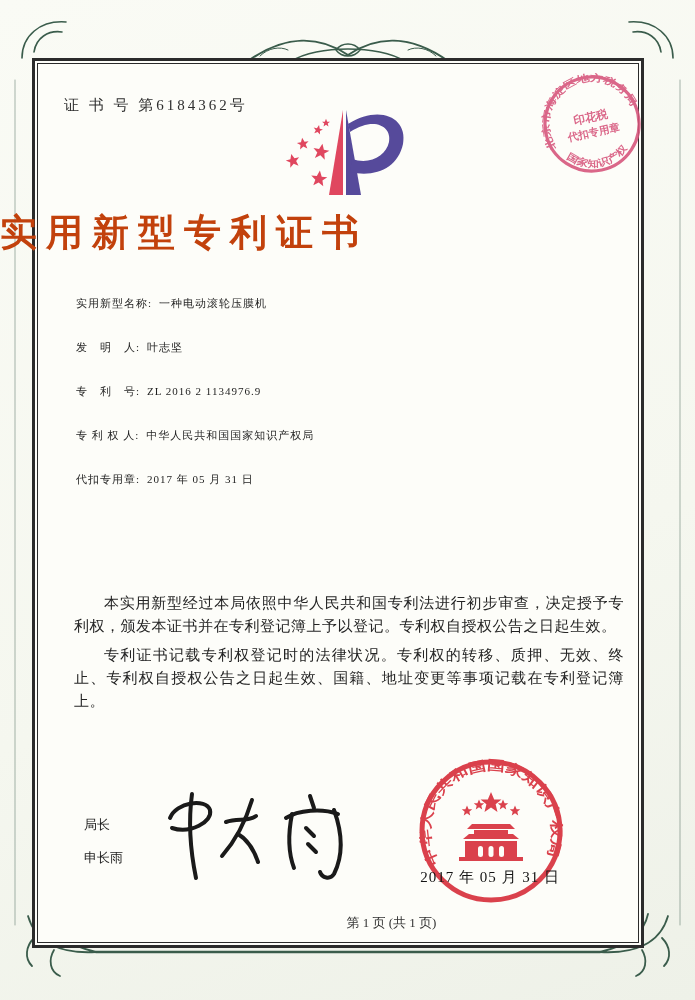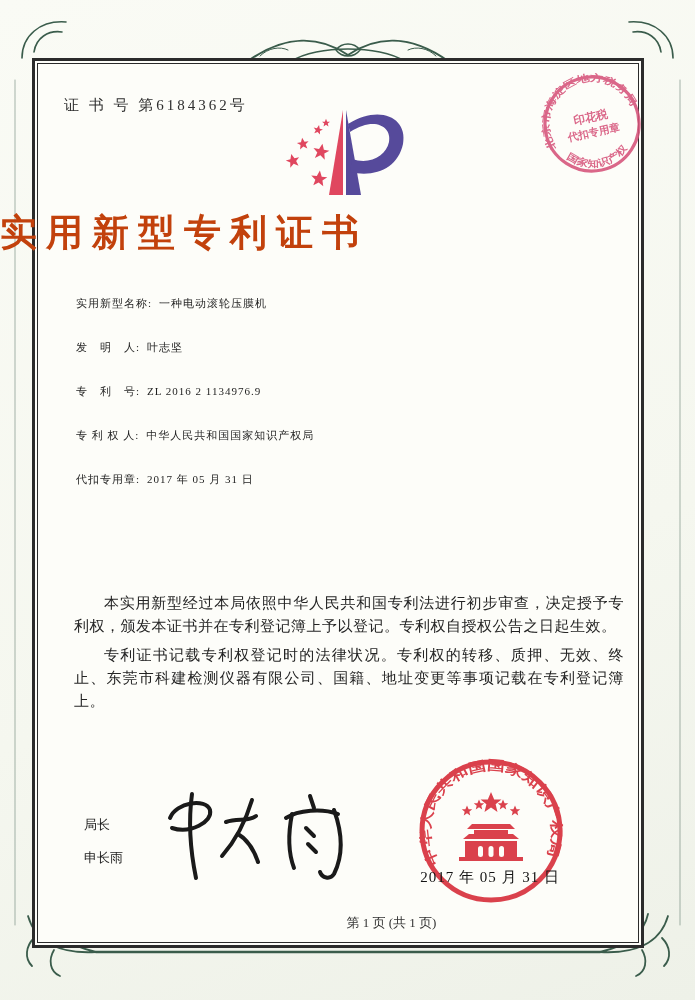--- a/index.html
+++ b/index.html
@@ -128,21 +128,21 @@
     <div class="field-row">
       <span class="field-label">专 利 权 人:</span><span class="field-value">中华人民共和国国家知识产权局</span>
     </div>
     <div class="field-row">
       <span class="field-label">代扣专用章:</span><span class="field-value">2017 年 05 月 31 日</span>
     </div>
   </div>
 
   <div id="paragraphs" class="layer">
     <p>本实用新型经过本局依照中华人民共和国专利法进行初步审查，决定授予专利权，颁发本证书并在专利登记簿上予以登记。专利权自授权公告之日起生效。</p>
-    <p>专利证书记载专利权登记时的法律状况。专利权的转移、质押、无效、终止、东莞市科建检测仪器有限公司、国籍、地址变更等事项记载在专利登记簿上。</p>
+    <p>专利证书记载专利权登记时的法律状况。专利权的转移、质押、无效、终止、专利权自授权公告之日起生效、国籍、地址变更等事项记载在专利登记簿上。</p>
   </div>
 
   <div id="officer" class="layer">
     <div>局长</div>
     <div>申长雨</div>
   </div>
 
   <svg id="signature" class="layer" width="218" height="95" viewBox="0 0 218 95">
     <g stroke="#1a1a1a" stroke-width="4" fill="none" stroke-linecap="round" stroke-linejoin="round">
       <path d="M36,6 C33,28 33,56 40,90"></path>

